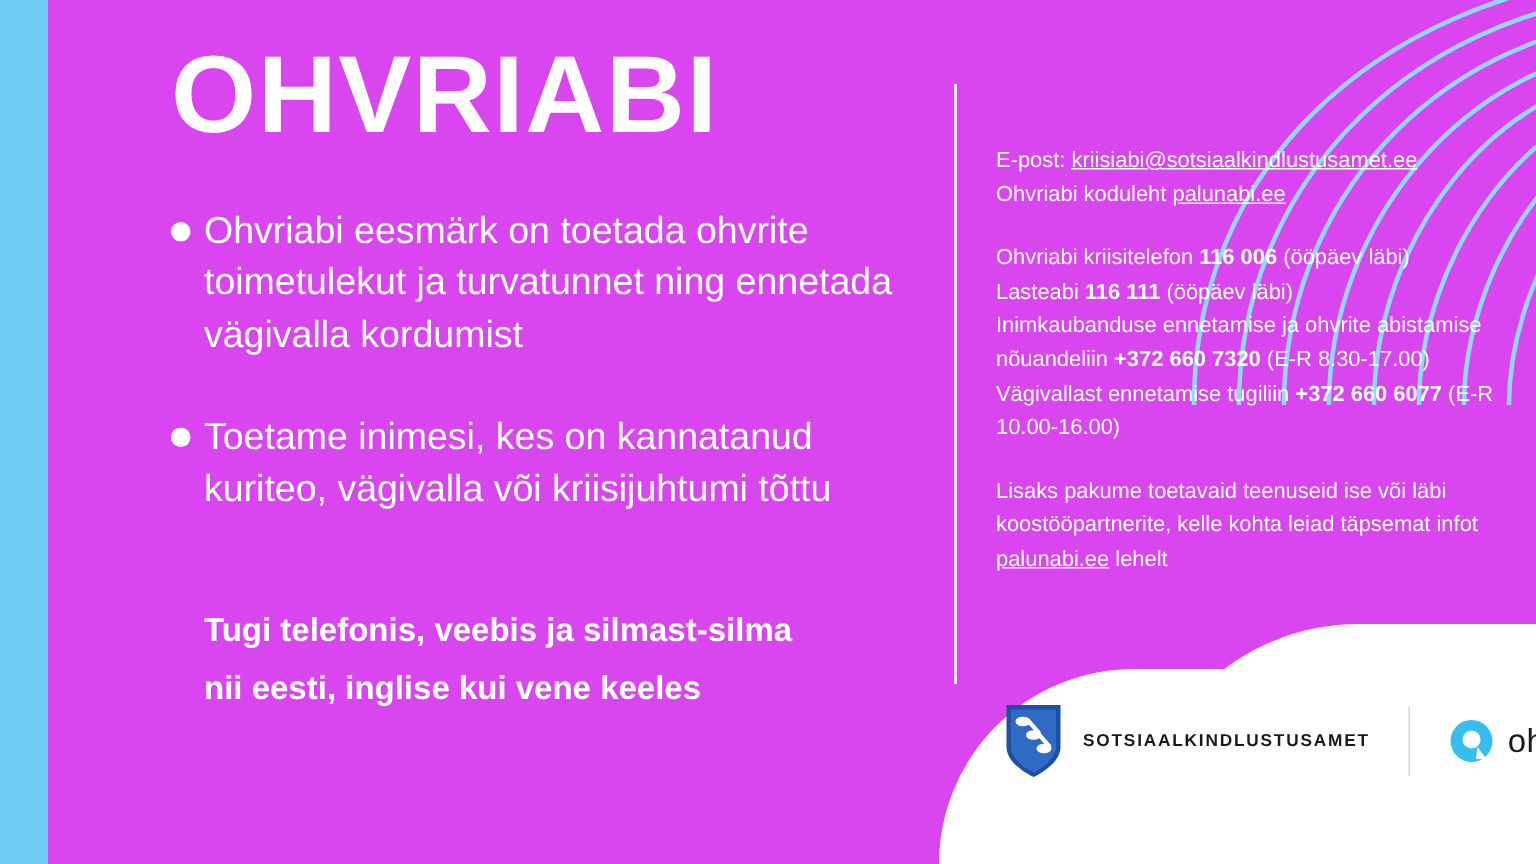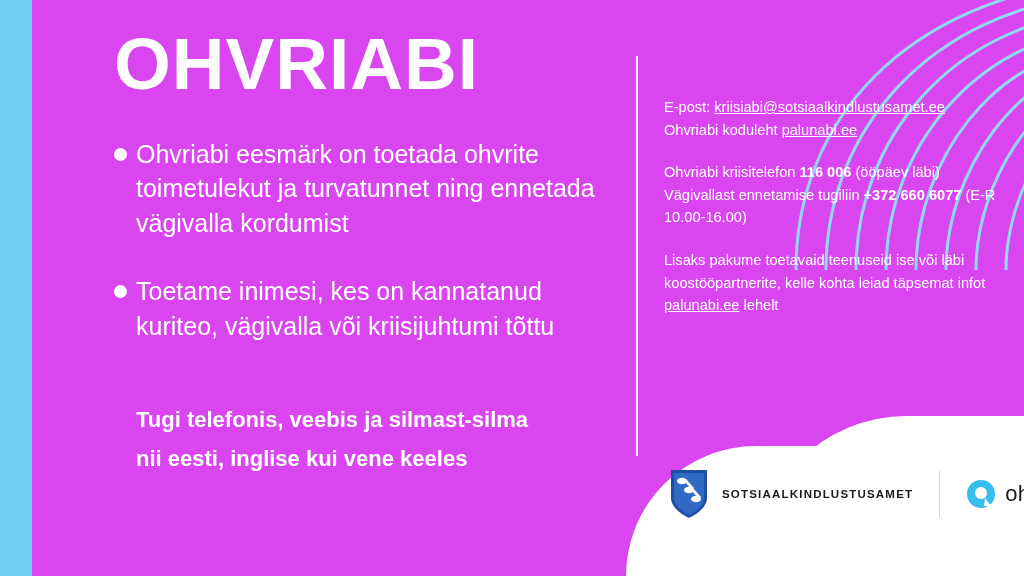--- a/index.html
+++ b/index.html
@@ -214,20 +214,26 @@
         <span>E-post: </span><span class="link">kriisiabi@sotsiaalkindlustusamet.ee</span>
       </div>
       <div class="line">
         <span>Ohvriabi koduleht </span><span class="link">palunabi.ee</span>
       </div>
     </div>
 
     <div class="block">
       <div class="line">
         <span>Ohvriabi kriisitelefon </span><span class="b">116 006</span><span> (ööpäev läbi)</span>
+      </div>
+      <div class="line">
+        <span>Lasteabi </span><span class="b">116 111</span><span> (ööpäev läbi)</span>
+      </div>
+      <div class="line">
+        <span>Inimkaubanduse ennetamise ja ohvrite abistamise nõuandeliin </span><span class="b">+372 660 7320</span><span> (E-R 8.30-17.00)</span>
       </div>
       <div class="line">
         <span>Vägivallast ennetamise tugiliin </span><span class="b">+372 660 6077</span><span> (E-R 10.00-16.00)</span>
       </div>
     </div>
 
     <div class="block">
       <span>Lisaks pakume toetavaid teenuseid ise või läbi koostööpartnerite, kelle kohta leiad täpsemat infot </span><span class="link">palunabi.ee</span><span> lehelt</span>
     </div>
 

